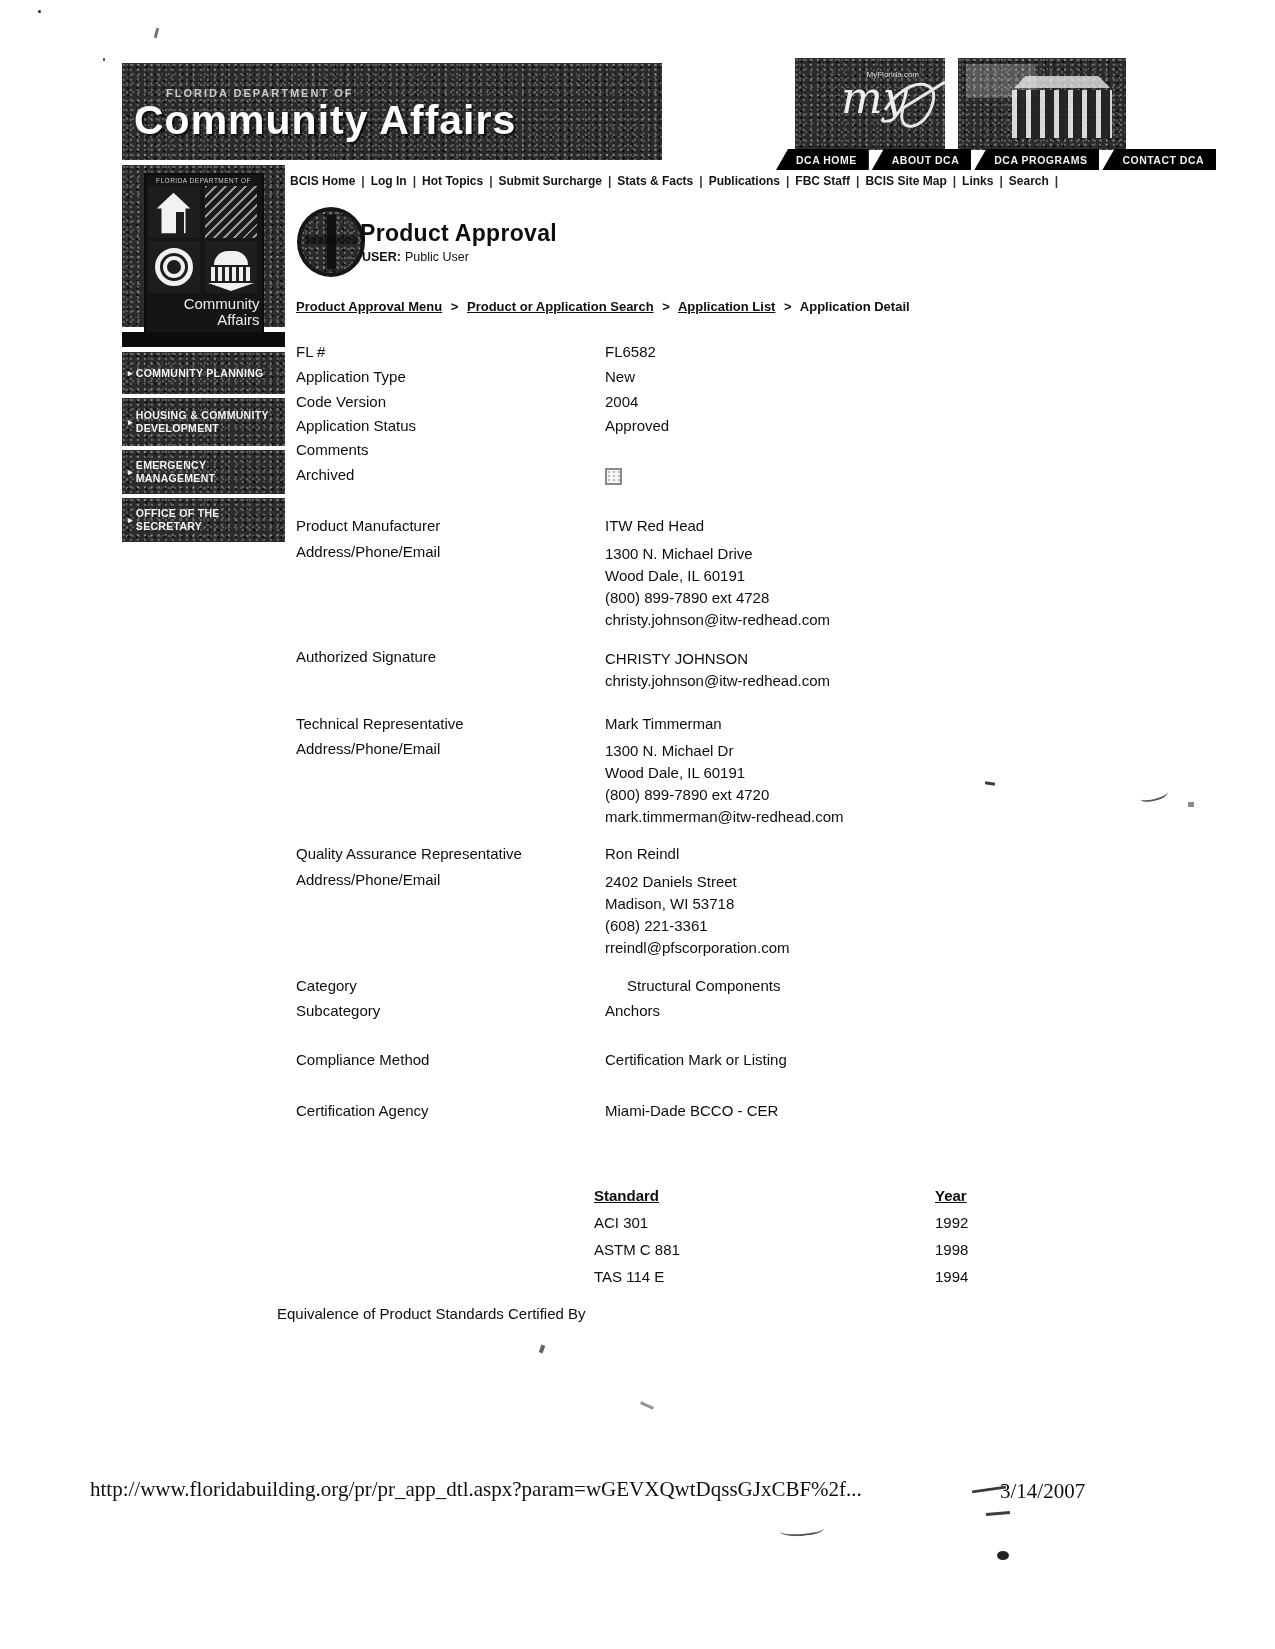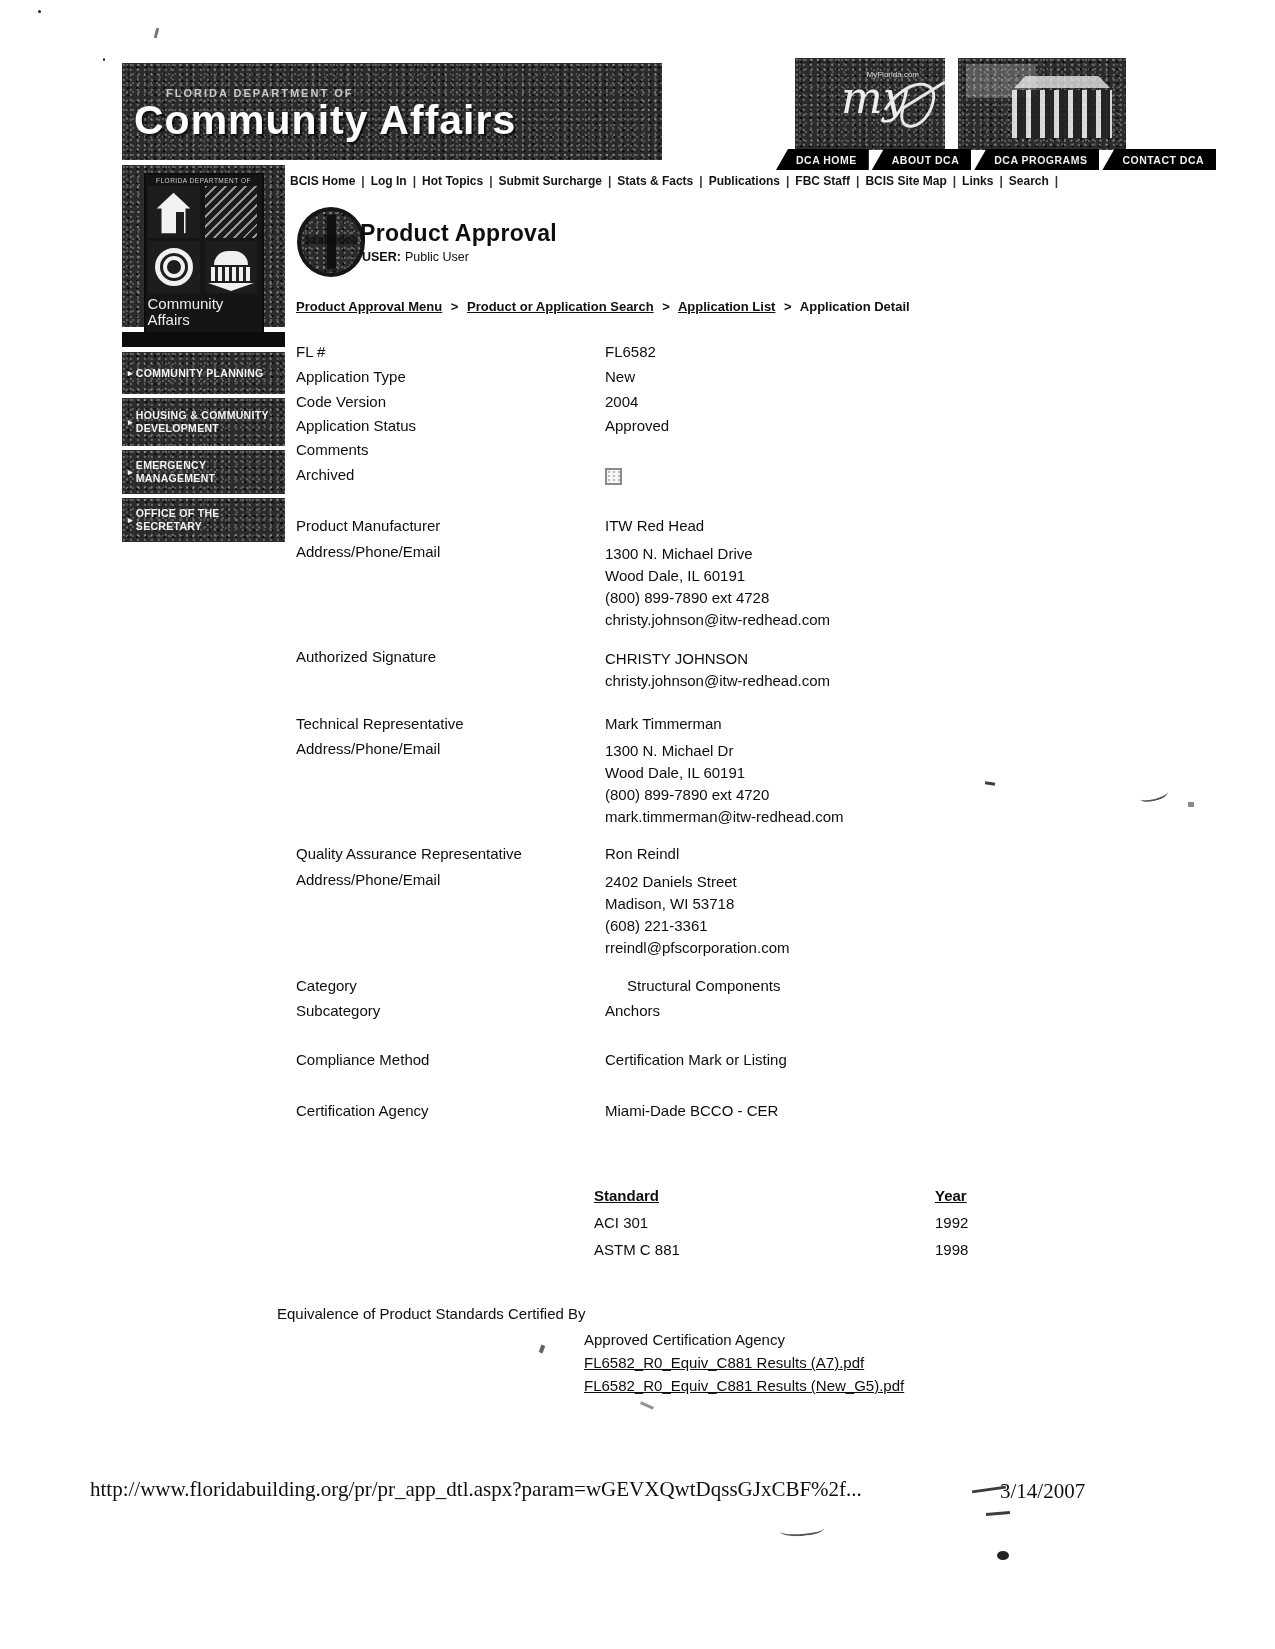--- a/index.html
+++ b/index.html
@@ -47,21 +47,21 @@
   .logo-grid{display:grid;grid-template-columns:1fr 1fr;gap:3px;margin-top:2px;}
   .logo-cell{width:52px;height:52px;background:#1d1d1d;position:relative;overflow:hidden;}
   .house-shape{position:absolute;left:6px;top:5px;width:40px;height:44px;background:#f2f2f2;clip-path:polygon(50% 4%,92% 40%,80% 40%,80% 96%,20% 96%,20% 40%,8% 40%);}
   .house-door{position:absolute;left:28px;top:26px;width:8px;height:22px;background:#1d1d1d;}
   .palm-cell{background:repeating-linear-gradient(135deg, rgba(255,255,255,.55) 0 2px, rgba(28,28,28,.95) 2px 7px);}
   .ring{position:absolute;left:7px;top:7px;width:28px;height:28px;border-radius:50%;border:5px solid #f0f0f0;}
   .ring::after{content:"";position:absolute;inset:3px;border-radius:50%;border:4px solid #f0f0f0;}
   .dome{position:absolute;left:9px;top:10px;width:34px;height:14px;background:#f0f0f0;border-radius:17px 17px 0 0;}
   .dome-base{position:absolute;left:6px;top:26px;width:40px;height:14px;background:repeating-linear-gradient(90deg,#f0f0f0 0 4px,#222 4px 7px);}
   .dome-roof{position:absolute;left:3px;top:42px;width:46px;height:8px;background:#f0f0f0;clip-path:polygon(0 0,100% 0,50% 100%);}
-  .logo-caption{text-align:left;color:#ececec;font-size:15px;line-height:16px;margin-top:3px;}
+  .logo-caption{text-align:right;color:#ececec;font-size:15px;line-height:16px;margin-top:3px;}
   .sidebar-bar{position:absolute;left:122px;top:332px;width:163px;height:15px;background:#0c0c0c;}
   .side-btn{position:absolute;left:122px;width:163px;color:#f3f3f3;font-size:10.5px;font-weight:bold;letter-spacing:.3px;display:flex;align-items:center;padding:0 6px;box-sizing:border-box;line-height:13px;}
   .side-btn .arrow{margin-right:3px;font-size:9px;flex:none;}
 
   
   .pa-icon{position:absolute;left:297px;top:207px;width:60px;height:62px;border-radius:50%;border:4px solid #161616;overflow:hidden;}
   .pa-icon .pane{position:absolute;left:26px;top:4px;width:9px;height:54px;background:#101010;}
   .pa-icon .pane2{position:absolute;left:4px;top:26px;width:52px;height:7px;background:rgba(10,10,10,.65);}
   .pa-title{position:absolute;left:360px;top:220px;font-size:23px;font-weight:bold;letter-spacing:.3px;}
   .pa-user{position:absolute;left:362px;top:250px;font-size:12.5px;}
@@ -317,28 +317,27 @@
       <span class="std-head">Year</span>
     </div>
     <div class="std-row">
       <span class="std-col">ACI 301</span>
       <span>1992</span>
     </div>
     <div class="std-row">
       <span class="std-col">ASTM C 881</span>
       <span>1998</span>
     </div>
+    <div class="std-row">
+      <span class="std-col">TAS 114 E</span>
+      <span>1994</span>
+    </div>
   </div>
 
   <div class="equiv-label">Equivalence of Product Standards Certified By</div>
-  <div class="equiv-val">
-    <div>Approved Certification Agency</div>
-    <div><span class="pdf-link">FL6582_R0_Equiv_C881 Results (A7).pdf</span></div>
-    <div><span class="pdf-link">FL6582_R0_Equiv_C881 Results (New_G5).pdf</span></div>
-  </div>
 
   <div class="footer-url">http://www.floridabuilding.org/pr/pr_app_dtl.aspx?param=wGEVXQwtDqssGJxCBF%2f...</div>
   <div class="footer-date">3/14/2007</div>
 
   <div class="art" style="left:985px;top:782px;width:10px;height:3px;transform:rotate(8deg);"></div>
   <div class="art-curve" style="left:1140px;top:790px;width:28px;height:9px;transform:rotate(-14deg);"></div>
   <div class="art" style="left:1188px;top:802px;width:6px;height:5px;opacity:.6;"></div>
   <div class="art" style="left:540px;top:1345px;width:4px;height:8px;transform:rotate(20deg);opacity:.8;"></div>
   <div class="art" style="left:640px;top:1404px;width:14px;height:3px;transform:rotate(25deg);opacity:.55;"></div>
   <div class="art-curve" style="left:780px;top:1524px;width:44px;height:10px;transform:rotate(-4deg);"></div>

